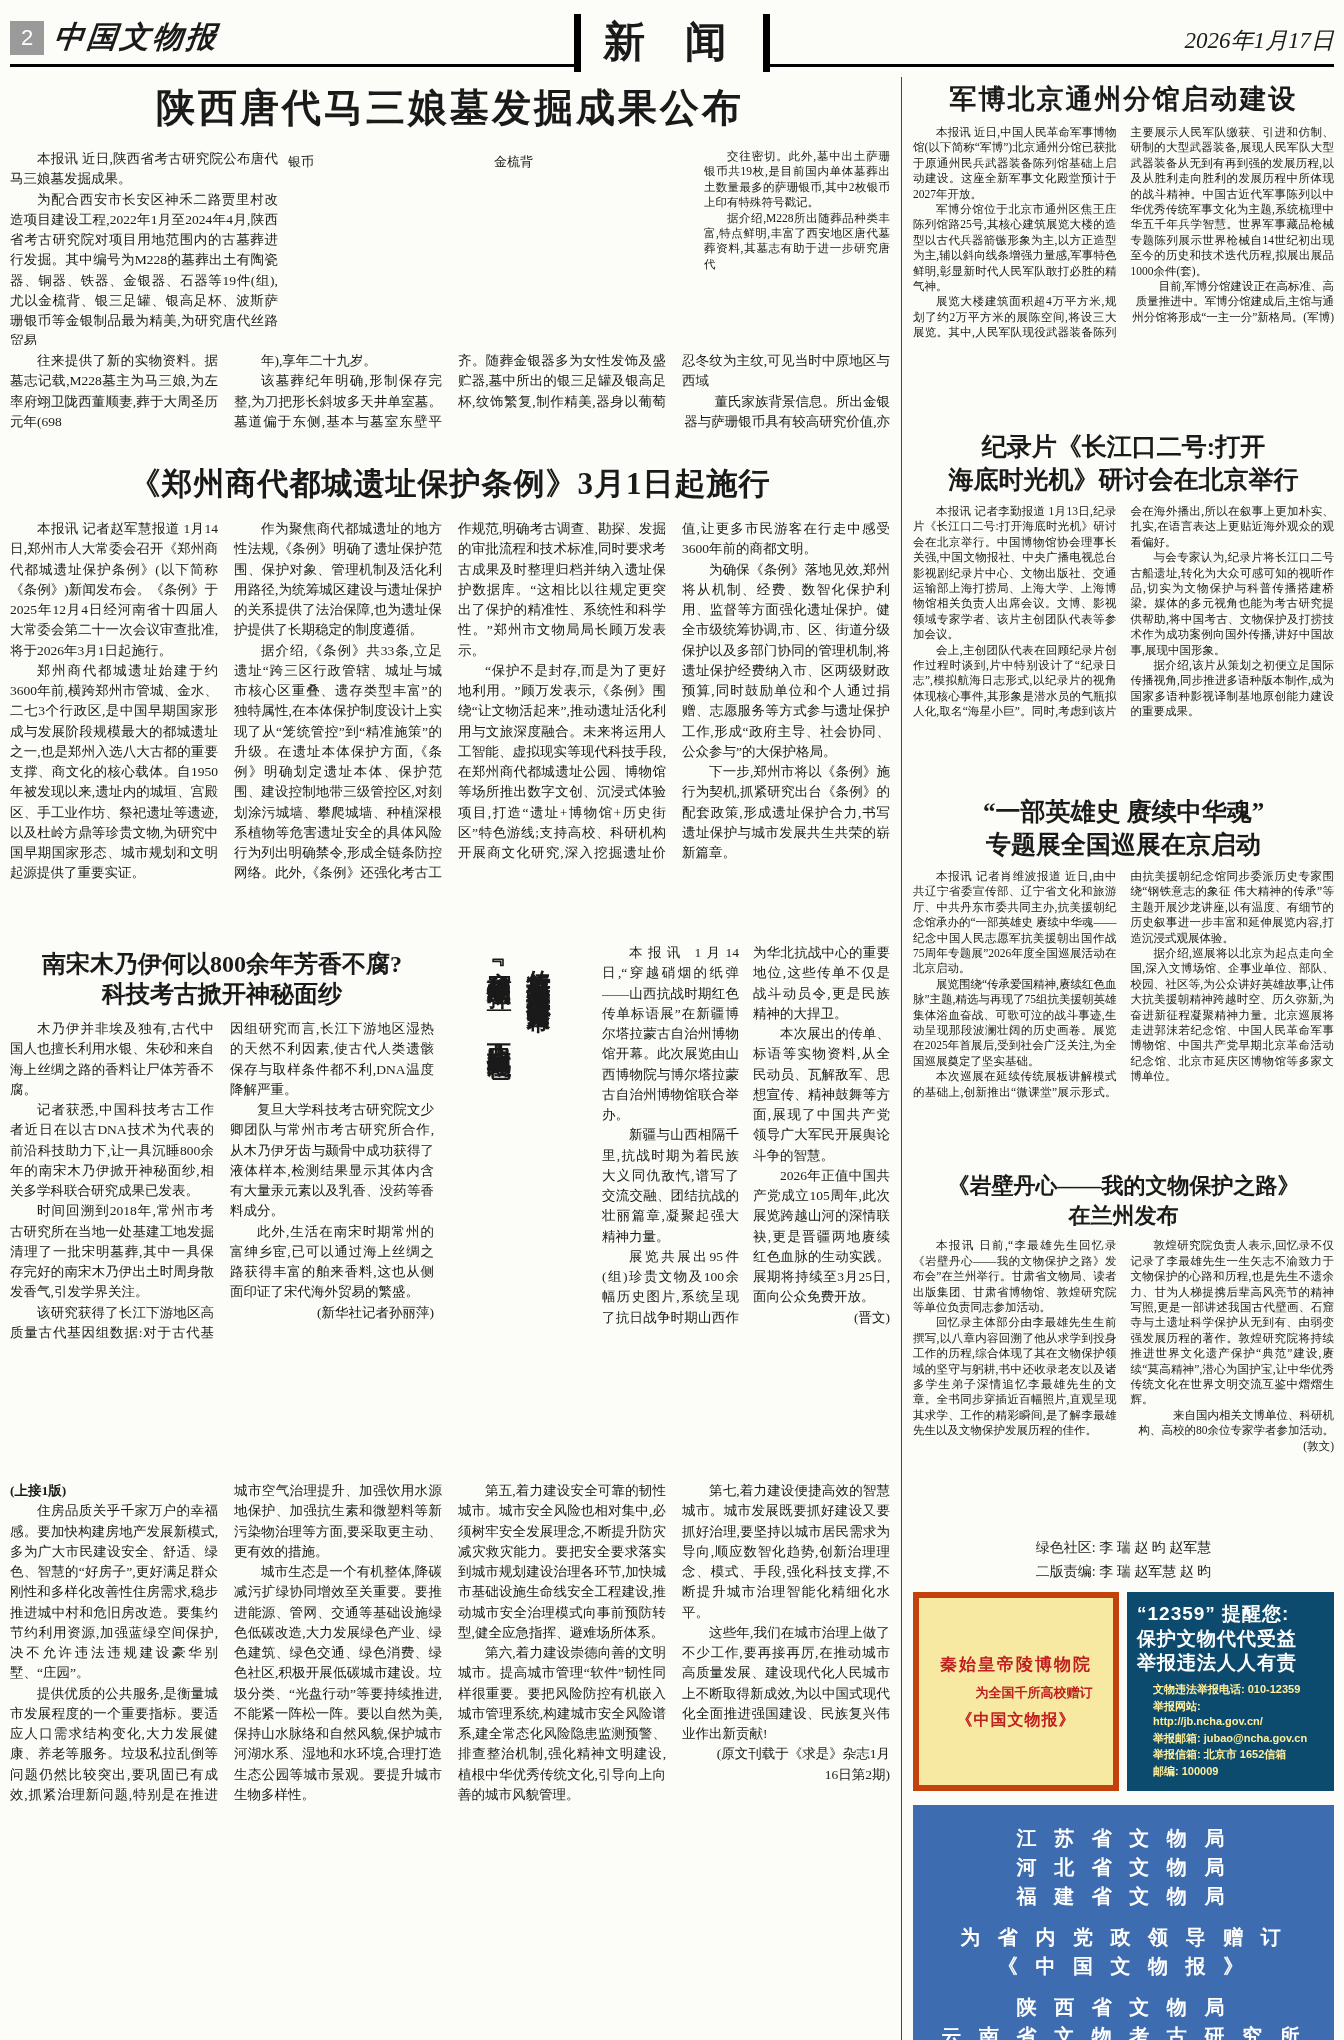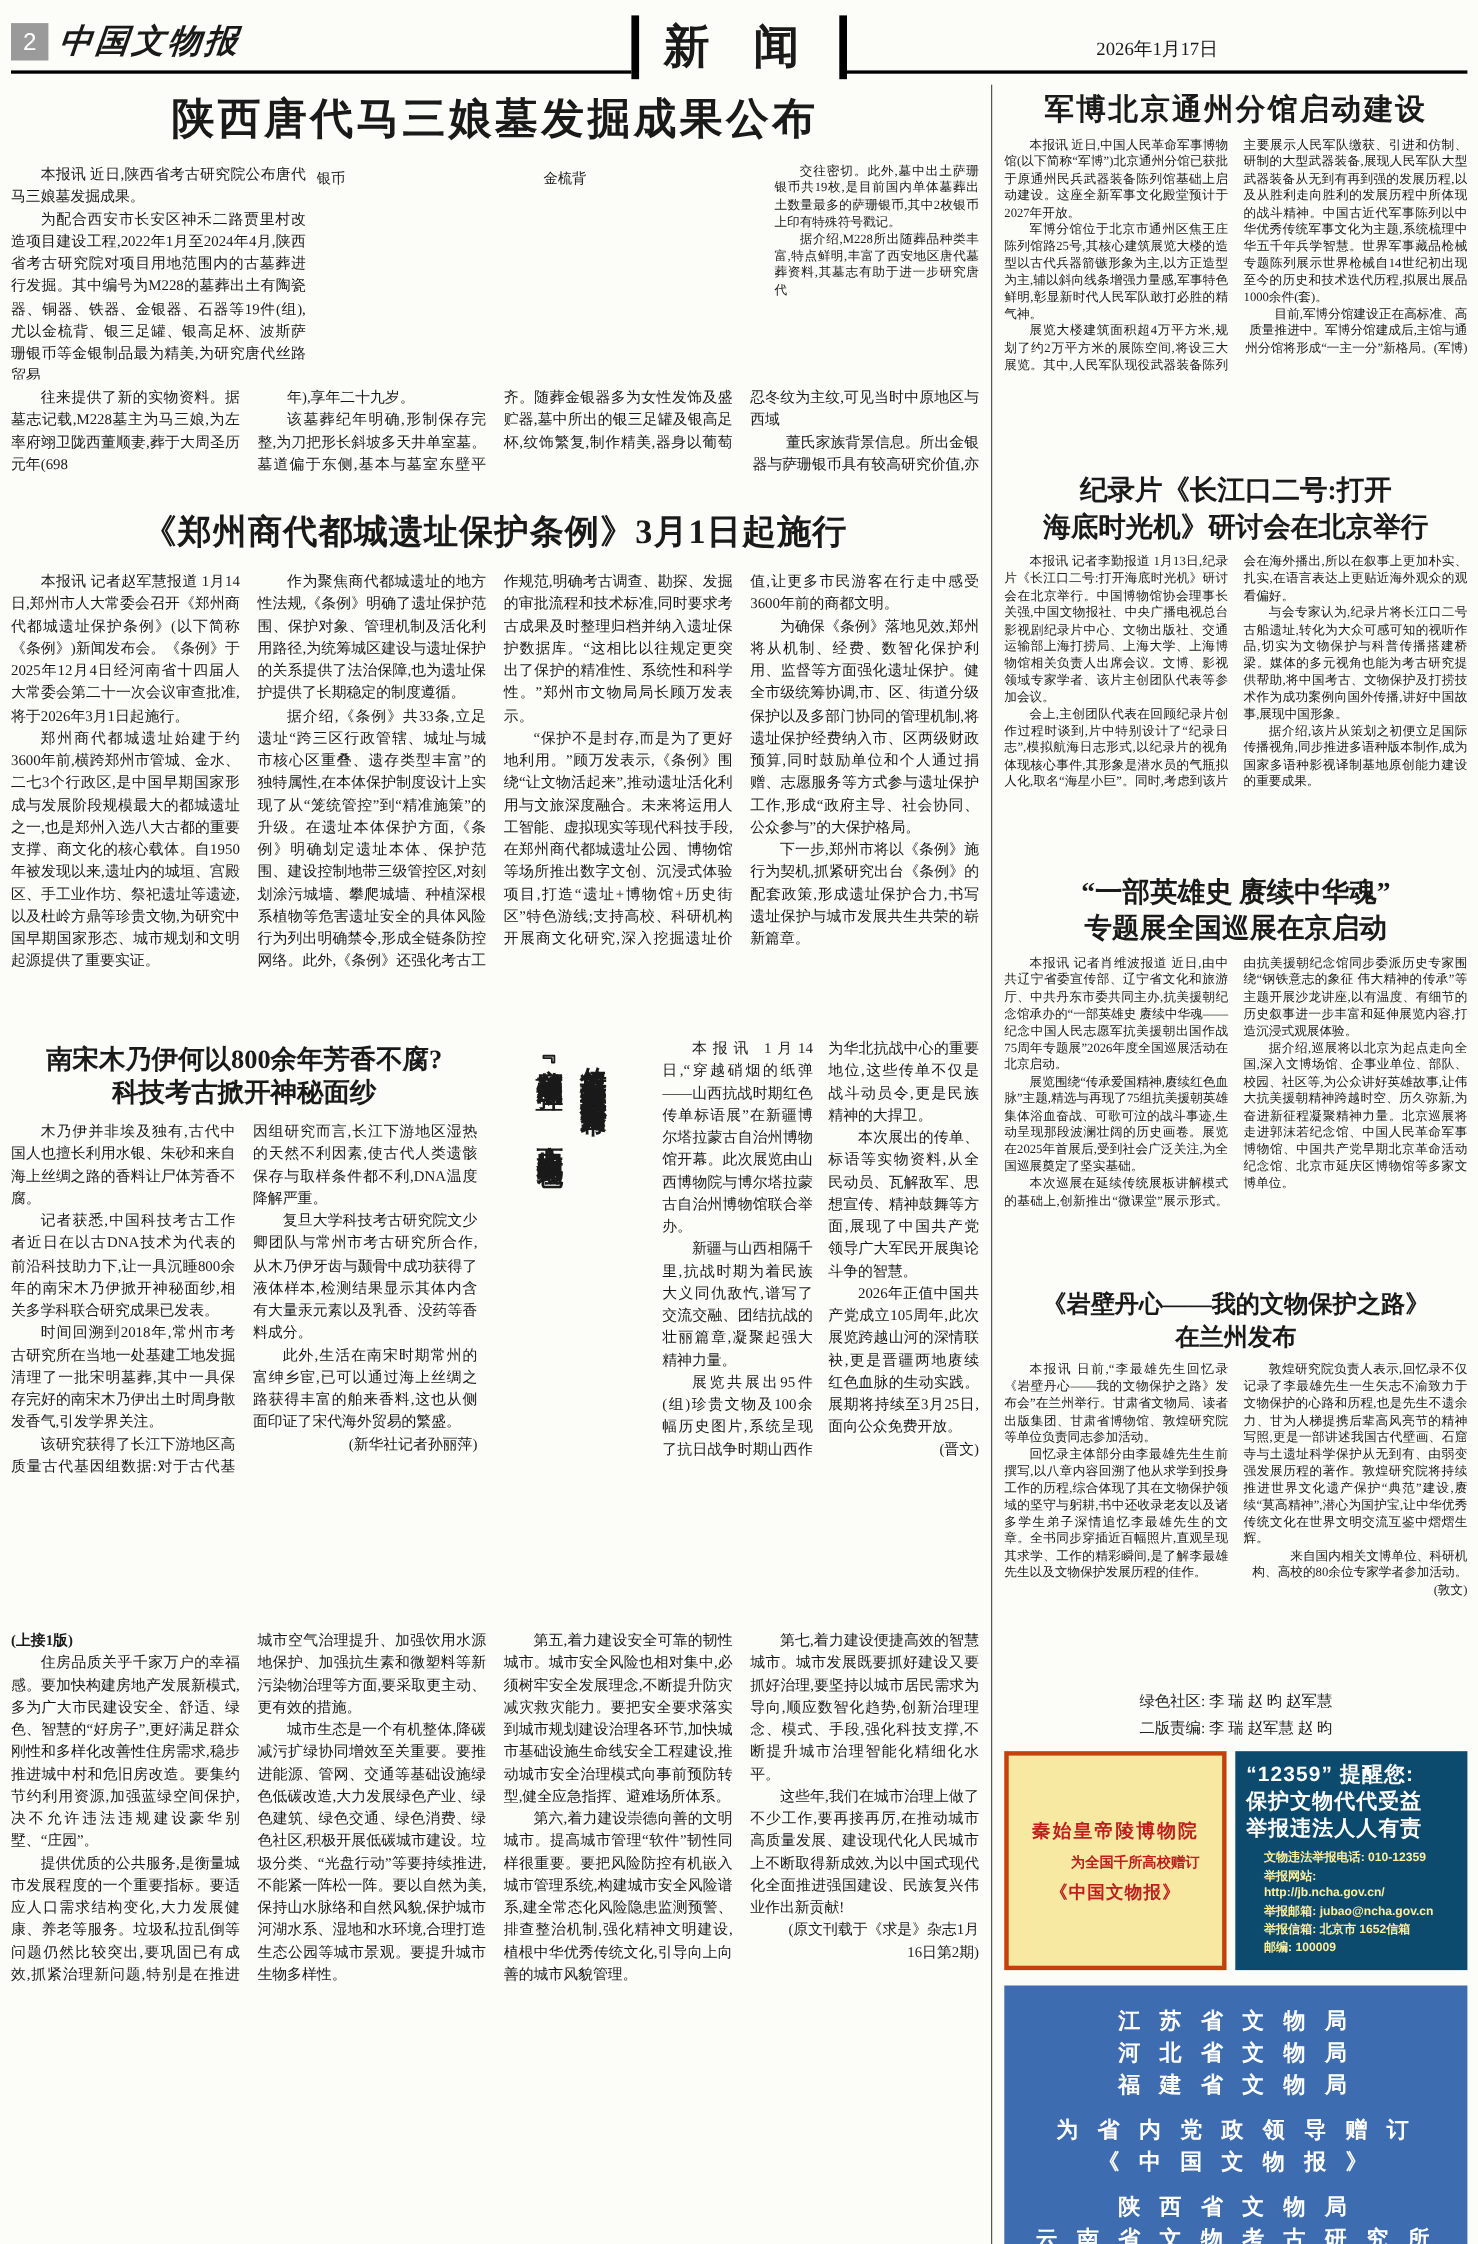--- a/index.html
+++ b/index.html
@@ -8,21 +8,21 @@
 
   
   .hdr{position:relative;height:58px;border-bottom:3px solid #000;display:flex;align-items:flex-end;}
   .hdr-left{display:flex;align-items:center;gap:10px;flex:1;padding-bottom:6px;}
   .pageno{width:34px;height:34px;background:#9a9a9a;color:#fff;font-family:"Liberation Sans",sans-serif;
           font-size:22px;display:flex;align-items:center;justify-content:center;}
   .masthead{font-size:30px;font-weight:bold;font-style:italic;letter-spacing:3px;transform:skewX(-6deg);}
   .section-box{position:relative;z-index:2;background:#fcfcf8;border-left:7px solid #000;border-right:7px solid #000;
           padding:0 22px 2px 22px;margin-bottom:-8px;font-size:42px;font-weight:bold;letter-spacing:14px;
           font-family:"Liberation Sans","DejaVu Sans",sans-serif;}
-  .hdr-right{flex:1;text-align:center;font-size:17px;padding-bottom:8px;}
+  .hdr-right{flex:1;text-align:right;font-size:23px;padding-bottom:8px;font-style:italic;}
 
   
   .content{display:flex;margin-top:10px;}
   .colL{width:880px;}
   .vrule{width:1px;background:#444;margin:0 11px;}
   .colR{flex:1;min-width:0;}
 
   h1,h2,h3{margin:0;font-weight:bold;text-align:center;}
   .hl-a{font-size:39px;letter-spacing:3px;margin:4px 0 14px 0;}
   .hl-b{font-size:31px;letter-spacing:1px;margin:16px 0 14px 0;}
@@ -75,21 +75,21 @@
   .r-art{overflow:hidden;}
   .rb1{height:296px;}
   .rb2{height:282px;}
   .rb3{height:292px;}
   .rb4{height:288px;}
   .two-col{column-count:2;column-gap:14px;}
 
   .editors{margin:10px 0 8px 0;text-align:center;font-size:14px;line-height:1.7;color:#222;}
 
   .boxrow{display:flex;gap:8px;}
-  .yellowbox{width:186px;background:#f8e9a2;border:4px solid #c2410c;display:flex;flex-direction:column;
+  .yellowbox{width:186px;background:#f8e9a2;border:6px solid #c2410c;display:flex;flex-direction:column;
              justify-content:center;align-items:center;gap:8px;padding:10px 4px;}
   .yellowbox p{margin:0;text-indent:0;color:#c01f1f;font-weight:bold;font-family:"Liberation Sans","DejaVu Sans",sans-serif;}
   .yellowbox p:nth-child(1){font-size:17px;letter-spacing:2px;}
   .yellowbox p:nth-child(2){font-size:13px;margin-left:36px;}
   .yellowbox p:nth-child(3){font-size:16px;letter-spacing:1px;}
   .tipbox{flex:1;background:#0c4a6e;color:#fff;padding:10px 10px;font-family:"Liberation Sans","DejaVu Sans",sans-serif;}
   .tipbox .tt p{margin:0;text-indent:0;font-weight:bold;font-size:19px;letter-spacing:1px;line-height:1.3;}
   .tipbox .dd{margin-top:6px;}
   .tipbox .dd p{margin:2px 16px;text-indent:0;font-weight:bold;font-size:11px;color:#ffef9c;line-height:1.35;}
   .bigblue{margin-top:14px;background:#3e6cb0;color:#fff;text-align:center;padding:18px 6px;

